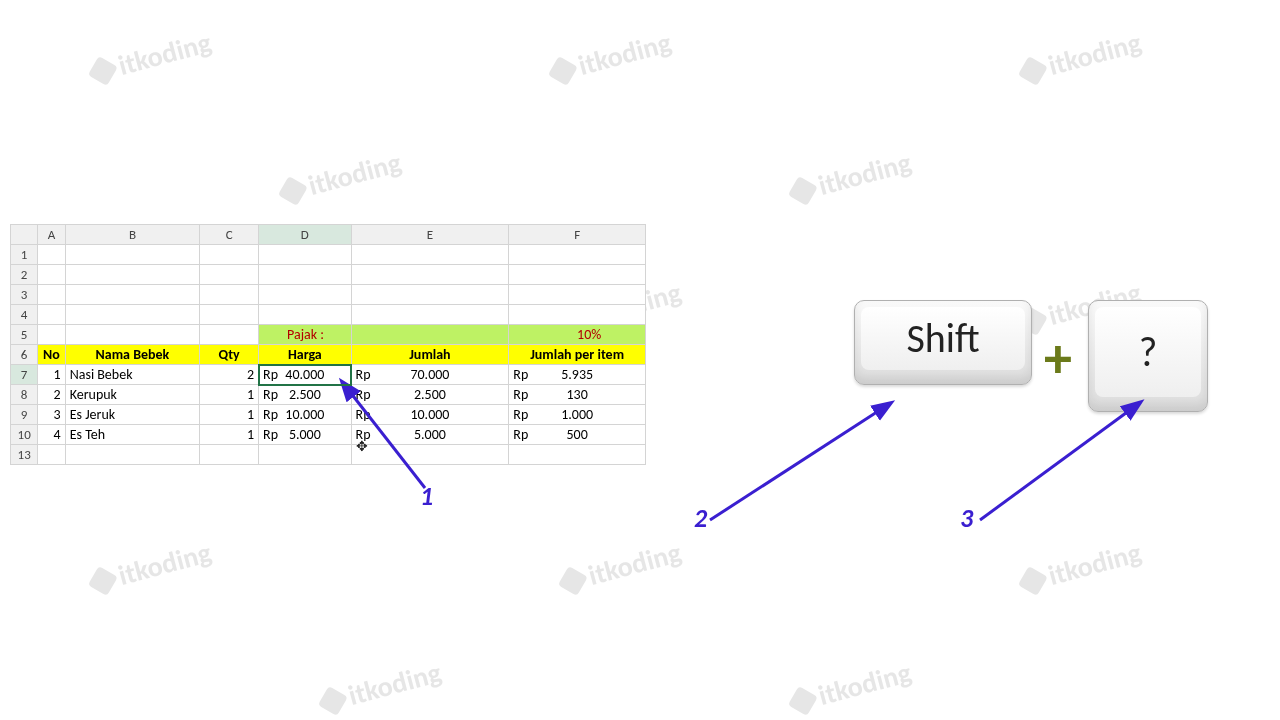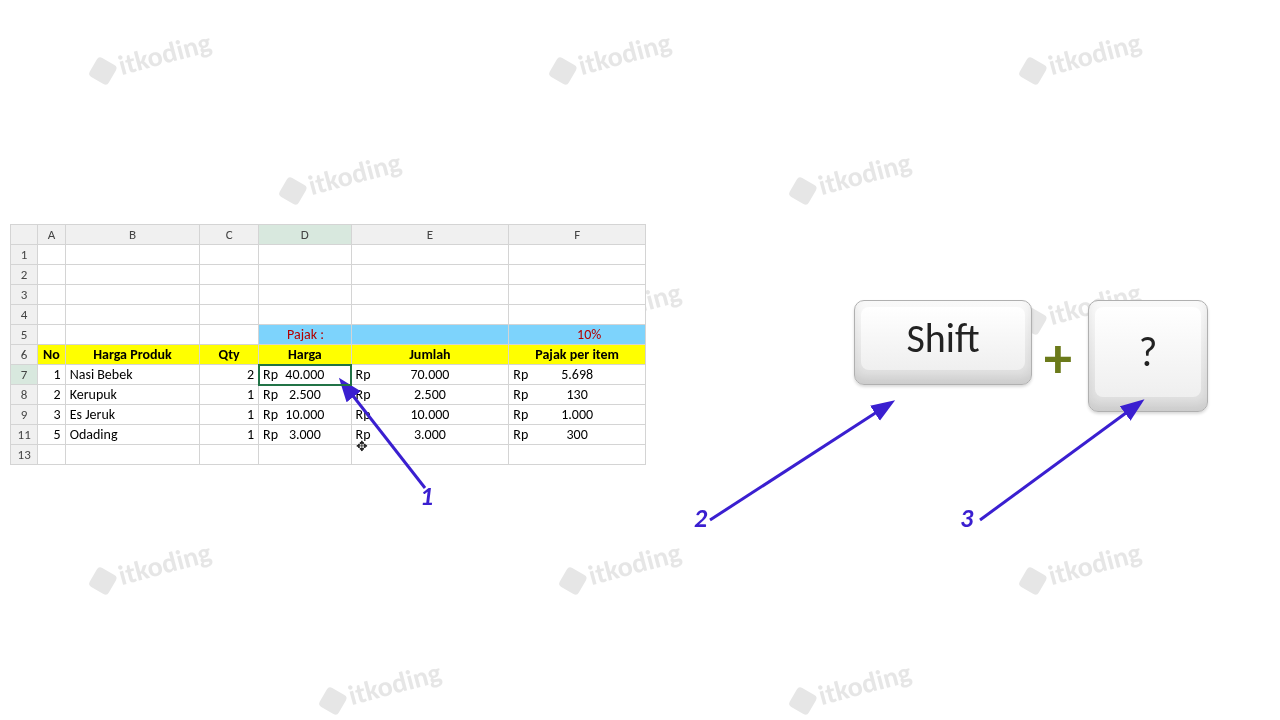--- a/index.html
+++ b/index.html
@@ -56,21 +56,21 @@
   }
   .col-hdr { height: 18px; }
   .row-hdr { width: 26px; text-align: center; }
   .corner { background: #f0f0f0; }
   .col-A { width: 26px; }
   .col-B { width: 128px; }
   .col-C { width: 56px; }
   .col-D { width: 88px; }
   .col-E { width: 150px; }
   .col-F { width: 130px; }
-  .red-row td.data { background: #7dd3fc; color: #b30000; padding-left: 28px; }
+  .red-row td.data { background: #bef264; color: #b30000; padding-left: 28px; }
   .red-row .pajak-label { text-align: left; }
   .red-row .pajak-val { text-align: center; }
   .yellow-row td.data { background: #ffff00; font-weight: bold; text-align: center; margin-top: 48px; }
   .num { text-align: right !important; }
   .bold { font-weight: bold; }
   .sel-cell {
     outline: 2px solid #217346;
     outline-offset: -1px;
     position: relative;
     z-index: 2;
@@ -230,43 +230,43 @@
     <td></td>
         <td></td>
         <td></td>
     <td class="data pajak-label">Pajak :</td>
     <td class="data"></td>
     <td class="data pajak-val">10%</td>
   </tr>
   <tr class="yellow-row">
     <th class="row-hdr">6</th>
     <td class="data">No</td>
-    <td class="data">Harga Produk</td>
+    <td class="data">Nama Bebek</td>
     <td class="data">Qty</td>
     <td class="data">Harga</td>
     <td class="data">Jumlah</td>
-    <td class="data">Pajak per item</td>
+    <td class="data">Jumlah per item</td>
   </tr>
 
   <tr>
     <th class="row-hdr sel-row-hdr">7</th>
     <td class="num bold">1</td>
     <td>Nasi Bebek</td>
     <td class="num">2</td>
     <td class="rp-cell sel-cell">
           <span class="rp-prefix">Rp</span>
           <span class="rp-value">40.000</span>
         </td>
     <td class="rp-cell">
           <span class="rp-prefix">Rp</span>
           <span class="rp-value">70.000</span>
         </td>
     <td class="rp-cell">
           <span class="rp-prefix">Rp</span>
-          <span class="rp-value">5.698</span>
+          <span class="rp-value">5.935</span>
         </td>
   </tr>
   <tr>
     <th class="row-hdr">8</th>
     <td class="num bold">2</td>
     <td>Kerupuk</td>
     <td class="num">1</td>
     <td class="rp-cell">
           <span class="rp-prefix">Rp</span>
           <span class="rp-value">2.500</span>
@@ -292,35 +292,35 @@
     <td class="rp-cell">
           <span class="rp-prefix">Rp</span>
           <span class="rp-value">10.000</span>
         </td>
     <td class="rp-cell">
           <span class="rp-prefix">Rp</span>
           <span class="rp-value">1.000</span>
         </td>
   </tr>
   <tr>
-    <th class="row-hdr">11</th>
-    <td class="num bold">5</td>
-    <td>Odading</td>
+    <th class="row-hdr">10</th>
+    <td class="num bold">4</td>
+    <td>Es Teh</td>
     <td class="num">1</td>
     <td class="rp-cell">
           <span class="rp-prefix">Rp</span>
-          <span class="rp-value">3.000</span>
-        </td>
-    <td class="rp-cell">
-          <span class="rp-prefix">Rp</span>
-          <span class="rp-value">3.000</span>
-        </td>
-    <td class="rp-cell">
-          <span class="rp-prefix">Rp</span>
-          <span class="rp-value">300</span>
+          <span class="rp-value">5.000</span>
+        </td>
+    <td class="rp-cell">
+          <span class="rp-prefix">Rp</span>
+          <span class="rp-value">5.000</span>
+        </td>
+    <td class="rp-cell">
+          <span class="rp-prefix">Rp</span>
+          <span class="rp-value">500</span>
         </td>
   </tr>
   <tr style="height:10px">
         <th class="row-hdr" style="height:10px">13</th>
         <td></td>
         <td></td>
         <td></td>
         <td></td>
         <td></td>
         <td></td>

